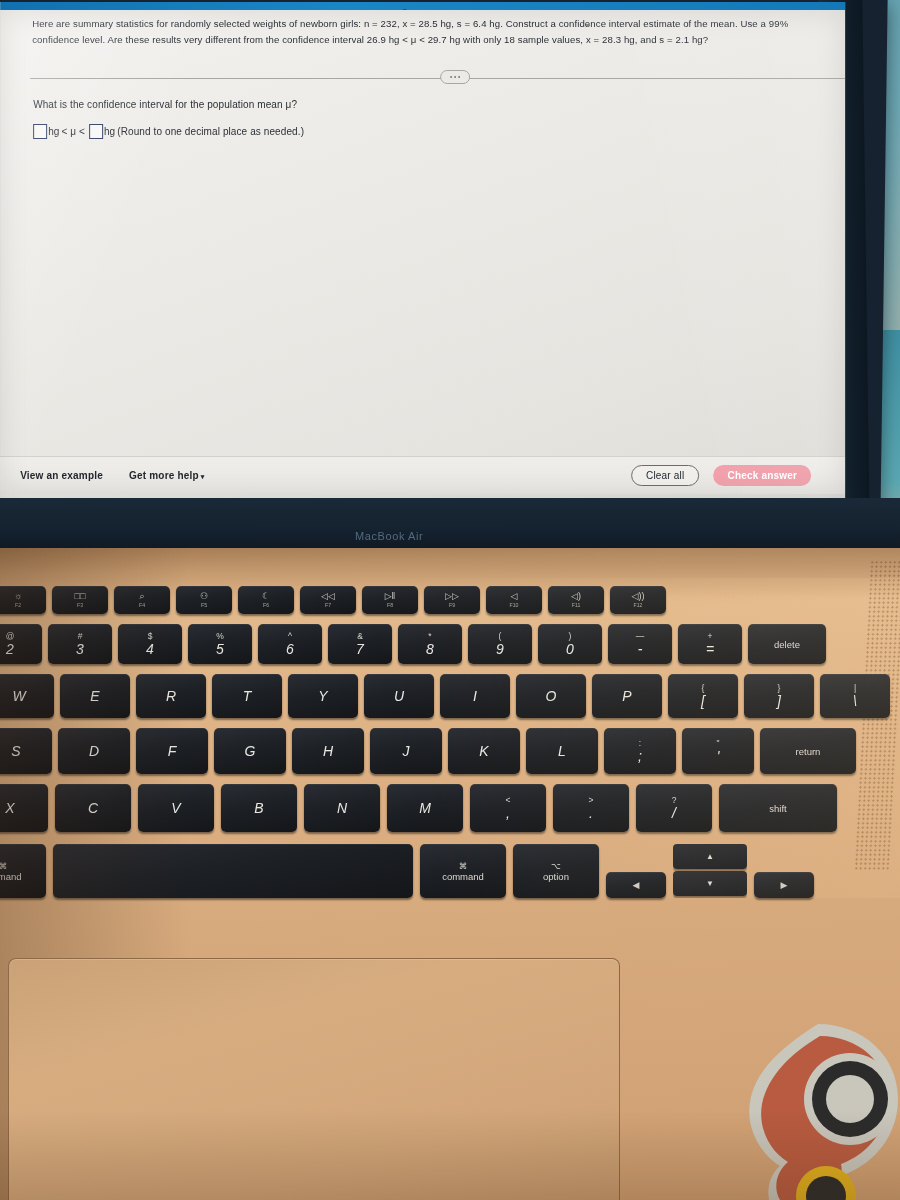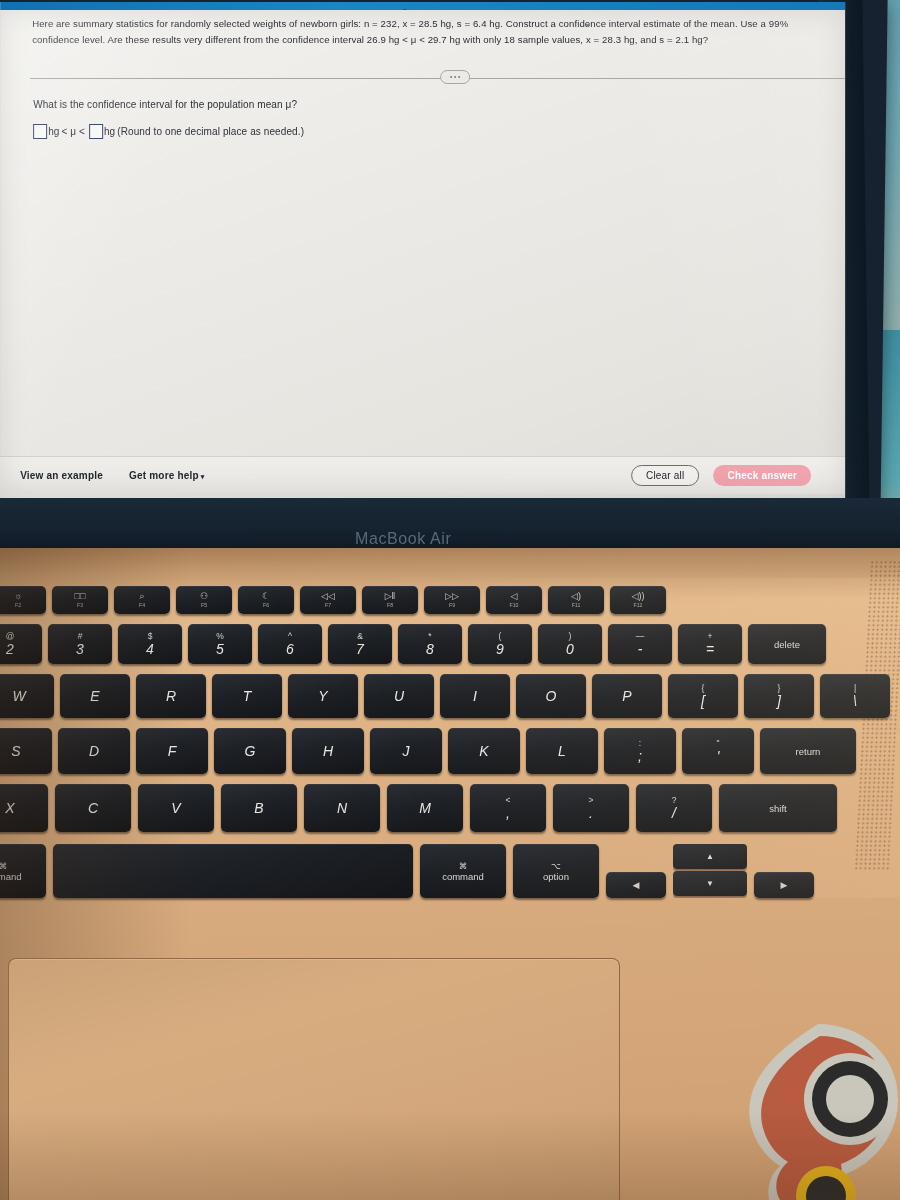--- a/index.html
+++ b/index.html
@@ -168,21 +168,21 @@
   }
 
   
   .chin {
     position: absolute; left: -26px; top: 498px; width: 940px; height: 56px;
     background: linear-gradient(180deg, #1a2938 0%, #15222f 55%, #0e1822 100%);
     transform: skewX(-0.8deg);
   }
   .brand {
     position: absolute; left: 355px; top: 530px;
-    font-size: 16px; color: #556a7c; letter-spacing: .6px;
+    font-size: 11px; color: #556a7c; letter-spacing: .6px;
   }
 
   
   .deck {
     position: absolute; left: 0; top: 548px; width: 900px; height: 652px;
     background:
       linear-gradient(178deg, #c89a6e 0%, #d8ab7e 4%, #e2b98c 12%, #dcb083 35%, #d6a97c 60%, #cf9f72 100%);
   }
   .deck-shade-left {
     position: absolute; left: 0; top: 0; width: 190px; height: 652px;

